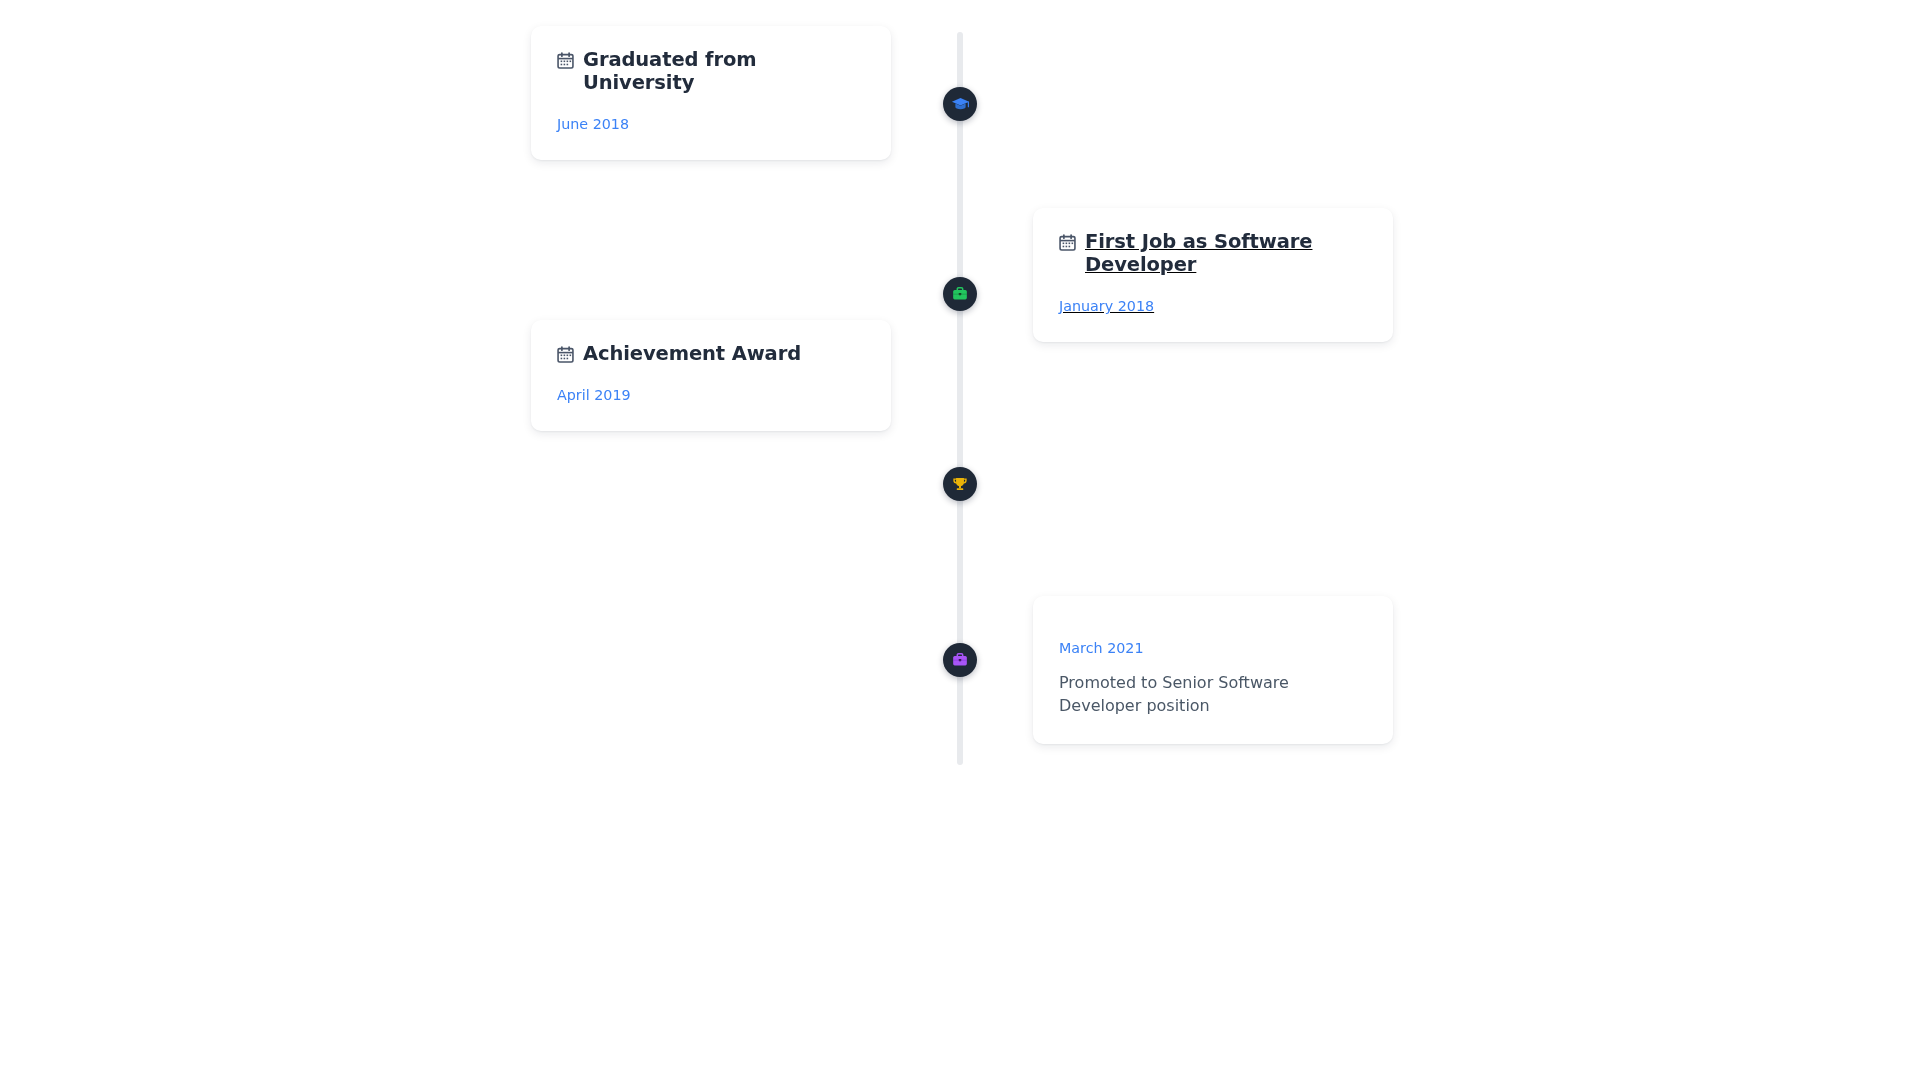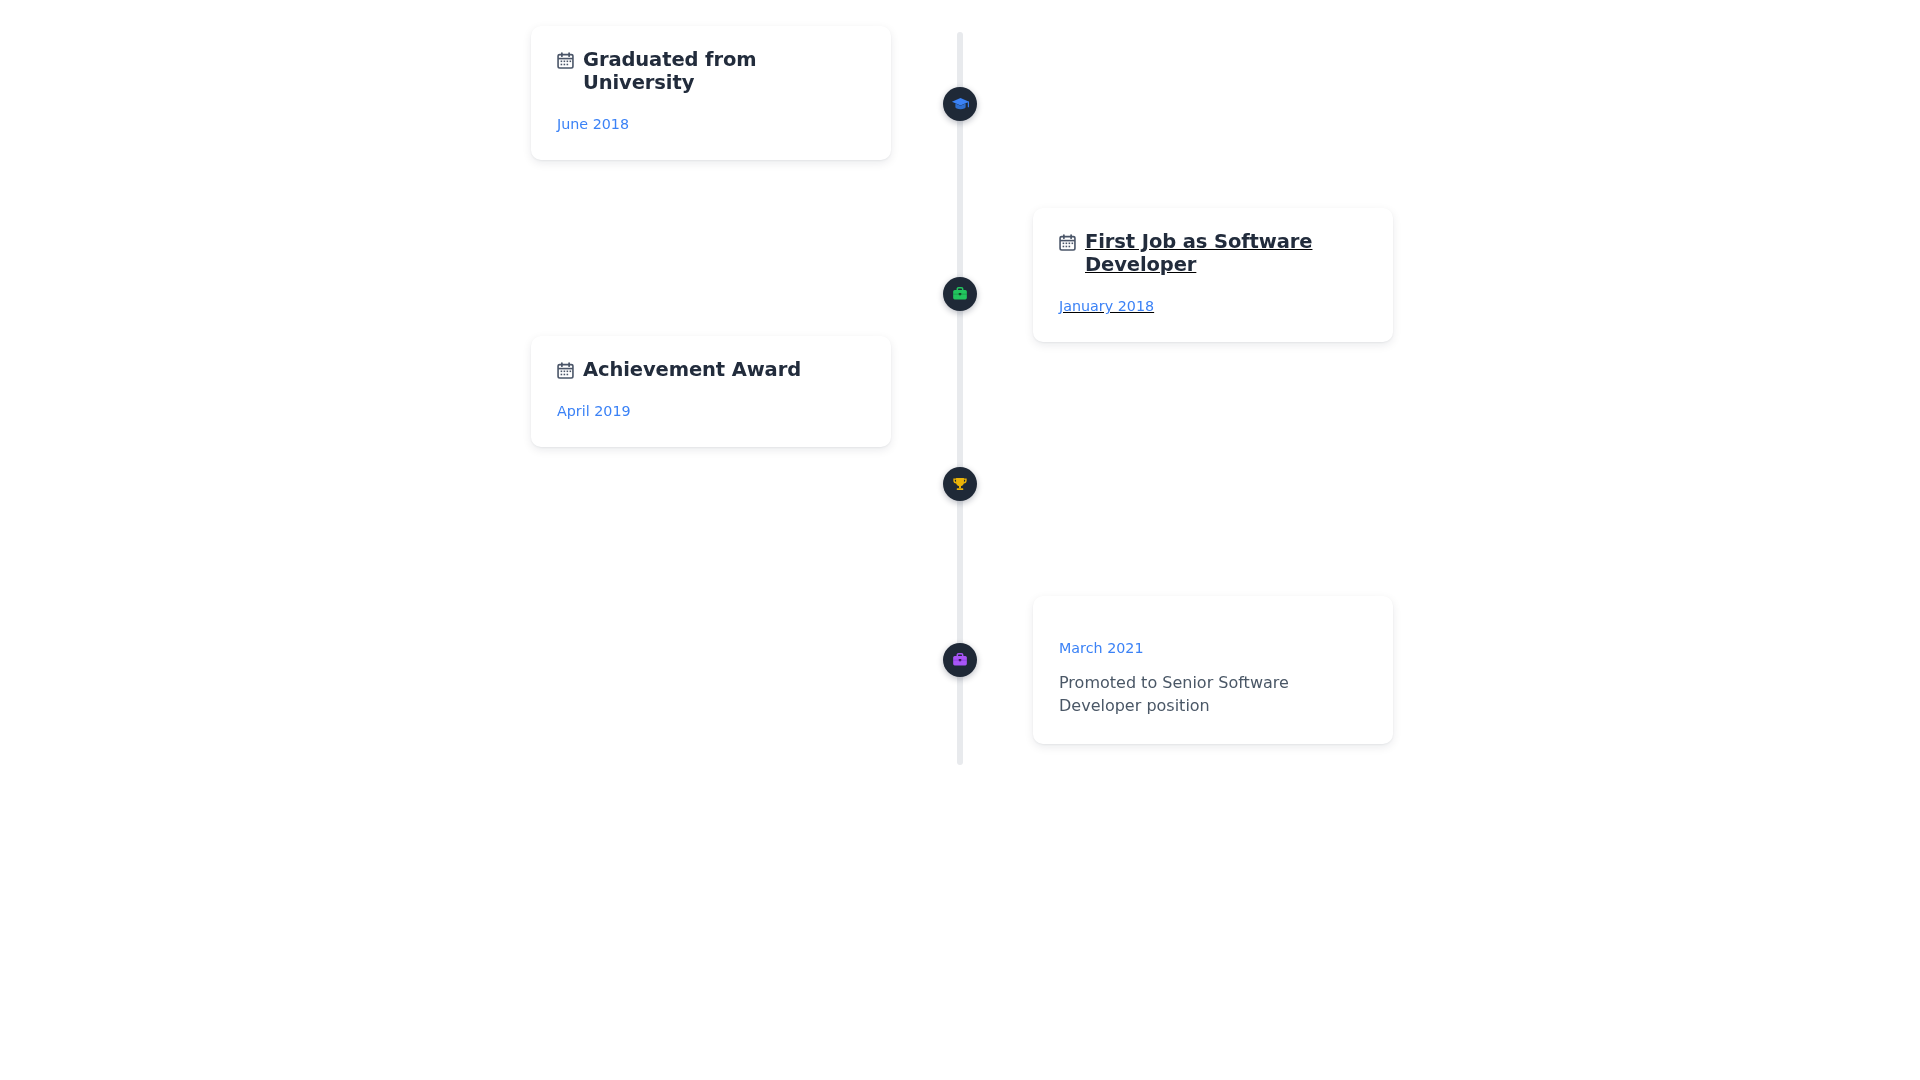--- a/index.html
+++ b/index.html
@@ -153,21 +153,21 @@
     <span>
       <svg width="18" height="18" viewBox="0 0 20 20">
         <path d="M7 5.2 V4.4 C7 3.7 7.6 3.1 8.3 3.1 H11.7 C12.4 3.1 13 3.7 13 4.4 V5.2" fill="none" stroke="#22c55e" stroke-width="1.7" stroke-linecap="round"></path>
         <rect x="2.4" y="5.6" width="15.2" height="10.4" rx="1.7" fill="#22c55e"></rect>
         <rect x="8.6" y="9.0" width="2.8" height="2.4" rx="0.5" fill="#12381f"></rect>
         <path d="M2.4 10.2 H17.6" stroke="#15803d" stroke-width="1" opacity="0.55"></path>
       </svg>
     </span>
   </div>
 
-  <div class="card left" style="left:531px; top:336px;">
+  <div class="card left" style="left:531px; top:320px;">
     <div class="card-title">
       <span class="cal-icon">
         <svg width="17" height="17" viewBox="0 0 16 16">
           <rect x="1" y="2.5" width="14" height="12.5" rx="1.6" fill="none" stroke="#4a5568" stroke-width="1.5"></rect>
           <path d="M1 6.2 H15" stroke="#4a5568" stroke-width="1.5"></path>
           <path d="M4.6 1 V4 M11.4 1 V4" stroke="#4a5568" stroke-width="1.6" stroke-linecap="round"></path>
           <g fill="#4a5568">
             <rect x="3.4" y="8" width="1.5" height="1.5"></rect>
             <rect x="6.2" y="8" width="1.5" height="1.5"></rect>
             <rect x="9.0" y="8" width="1.5" height="1.5"></rect>

